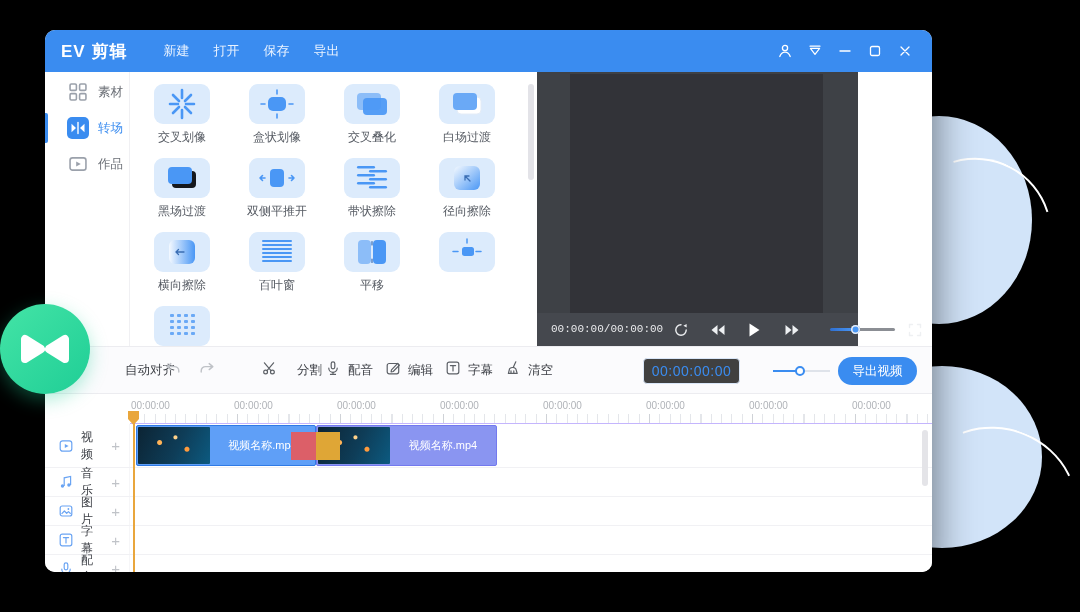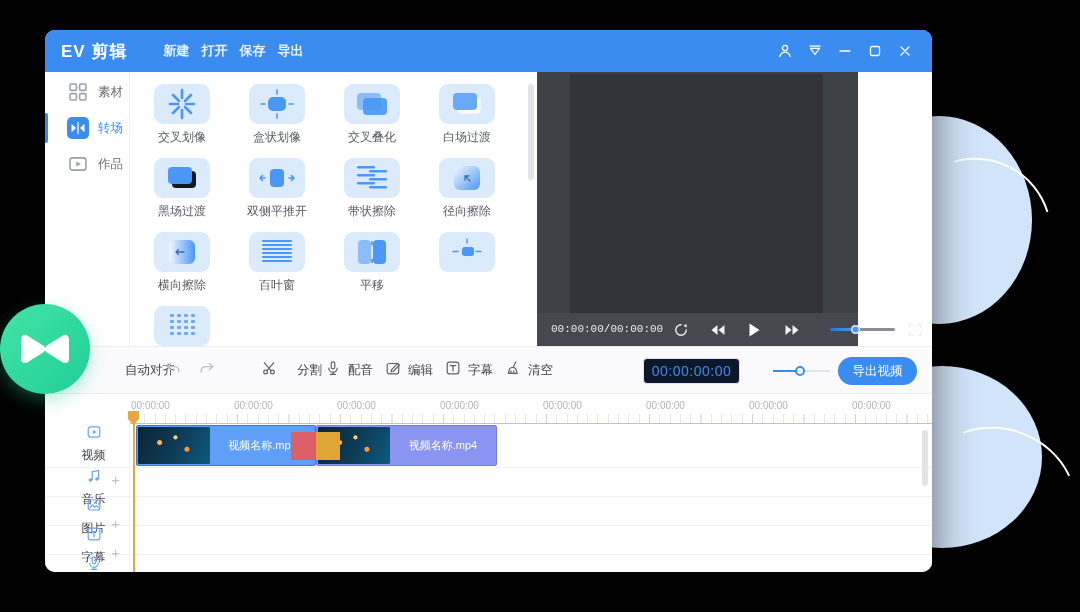--- a/index.html
+++ b/index.html
@@ -25,21 +25,21 @@
 
   
   #window { position:absolute; left:45px; top:30px; width:887px; height:542px;
     background:#fff; border-radius:10px; overflow:hidden; z-index:10;
     box-shadow:0 14px 44px rgba(0,0,0,.55); display:flex; flex-direction:column; }
 
   
   #titlebar { height:42px; background:#3a8cf0; display:flex; align-items:center;
     position:relative; flex:0 0 42px; }
   #logo { color:#fff; font-size:17px; font-weight:bold; margin-left:16px; letter-spacing:1px; }
-  #menu { display:flex; margin-left:36px; gap:12px;font-weight:bold; }
+  #menu { display:flex; margin-left:36px; gap:24px; }
   .menu-item { color:#eaf3ff; font-size:13px; cursor:pointer; }
   #win-icons { position:absolute; right:19px; top:0; height:42px; display:flex;
     align-items:center; gap:14px; }
   .wicon { width:16px; height:16px; display:inline-flex; }
   .wicon svg { width:16px; height:16px; }
 
   
   #mainrow { flex:0 0 252px; display:flex; position:relative; }
 
   
@@ -82,21 +82,21 @@
   
   #toolbar { flex:0 0 48px; position:relative; background:#fbfbfd;
     border-top:1px solid #ececf0; border-bottom:1px solid #ececf0; }
   .tb-group { position:absolute; top:0; height:100%; display:flex; align-items:center;
     gap:7px; cursor:pointer; }
   .tb-label { font-size:12.5px; color:#3c3f45; }
   #tb-auto { left:80px; } #tb-undo { left:118px; } #tb-redo { left:154px; }
   #tb-split { left:216px;gap:20px; } #tb-dub { left:280px; } #tb-edit { left:340px; }
   #tb-sub { left:400px; } #tb-clear { left:460px; }
   #tb-timecode { position:absolute; left:598px; top:11px; width:97px; height:26px;
-    background:#0f172a; border:1px solid #d9e6f8; border-radius:4px; color:#3a8cf0;
+    background:#404040; border:1px solid #d9e6f8; border-radius:4px; color:#3a8cf0;
     font-size:14px; display:flex; align-items:center; justify-content:center; letter-spacing:.5px; }
   #tb-zoom { position:absolute; left:728px; top:23px; width:57px; height:2px;
     background:linear-gradient(90deg,#3a8cf0 0 27px,#dfe3ea 27px); cursor:pointer; }
   #tb-zoom-knob { position:absolute; left:22px; top:-4px; width:10px; height:10px;
     border-radius:50%; background:#fff; border:2px solid #3a8cf0; }
   #tb-export { position:absolute; left:793px; top:10px; width:79px; height:28px;
     background:#3a8cf0; border-radius:14px; color:#fff; font-size:12.5px;
     display:flex; align-items:center; justify-content:center; cursor:pointer; }
 
   
@@ -105,21 +105,21 @@
     border-bottom:1px solid #c4b5fd; }
   .rlabel { position:absolute; top:6px; font-size:10px; color:#b0b3b8; }
   #ticks { position:absolute; left:0; right:0; bottom:0; height:9px;
     background:
       repeating-linear-gradient(90deg,#cfd2d7 0 1px,transparent 1px 103px),
       repeating-linear-gradient(90deg,#e4e6ea 0 1px,transparent 1px 10.3px);
     background-position:4px 0,4px 3px; }
   #tracks { position:absolute; left:0; top:30px; right:0; }
   .trow { display:flex; border-bottom:1px solid #f1f1f4; }
   .trow-head { width:85px; display:flex; align-items:center; padding-left:13px;
-    gap:7px; border-right:1px solid #f6f6f8;flex-direction:column; }
+    gap:7px; border-right:1px solid #f6f6f8; }
   .trow-head .tkicon { width:16px; height:16px; display:flex; }
   .trow-head .tklabel { font-size:12px; color:#3c3f45; }
   .trow-head .tkplus { margin-left:auto; margin-right:9px; color:#c0c3c8;
     font-size:15px; cursor:pointer; }
   .trow-body { flex:1; position:relative; }
 
   .clip { position:absolute; top:1px; height:41px; border-radius:2px; display:flex;
     align-items:center; cursor:pointer; }
   #clip-1 { left:6px; width:180px; background:#5f9ff7; border:1px solid #2f7ae5; }
   #clip-2 { left:186px; width:181px; background:#8a95f1; border:1px solid #7379ee; }

